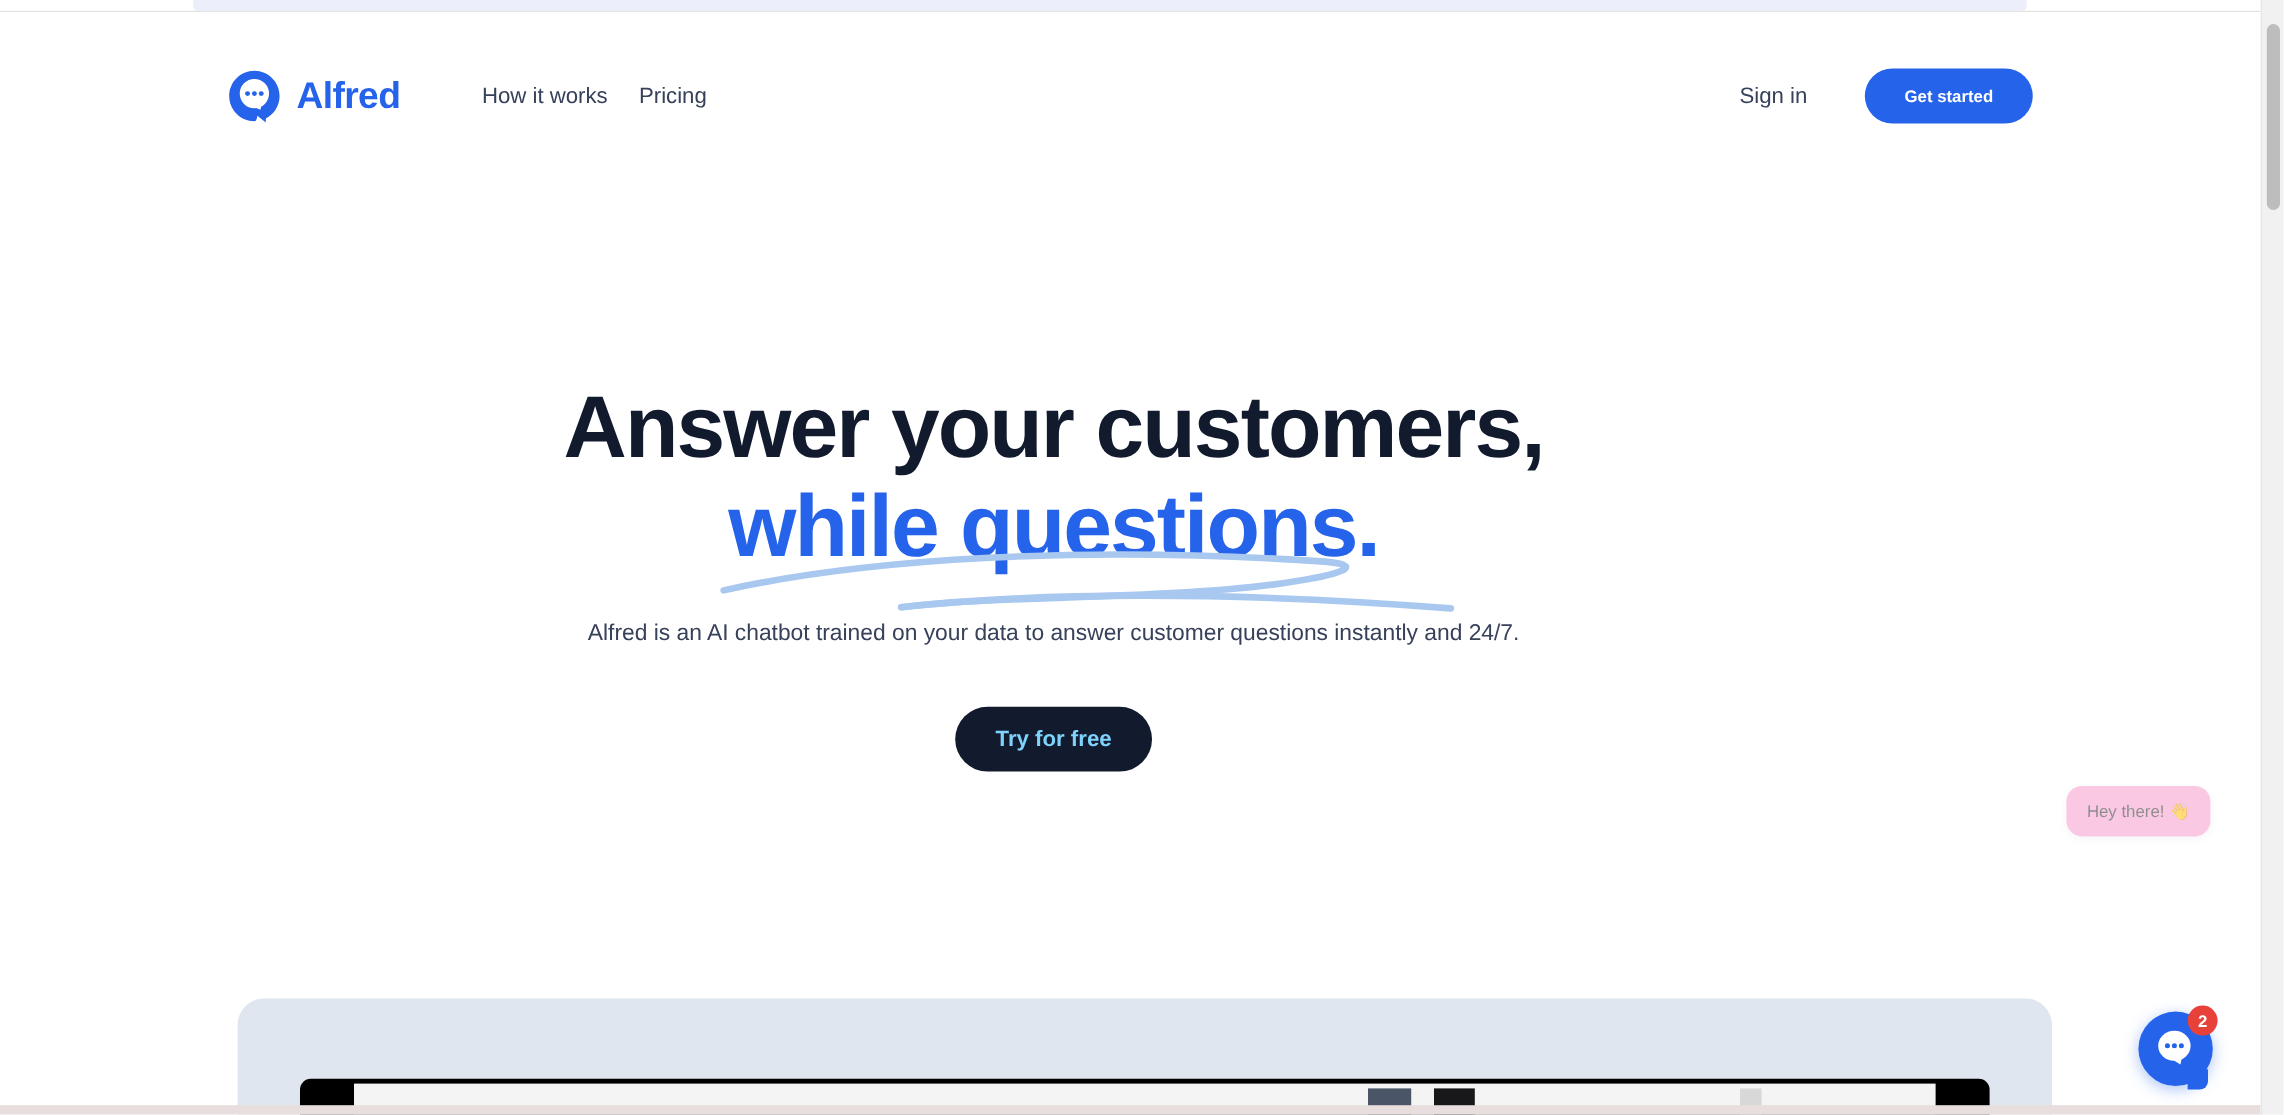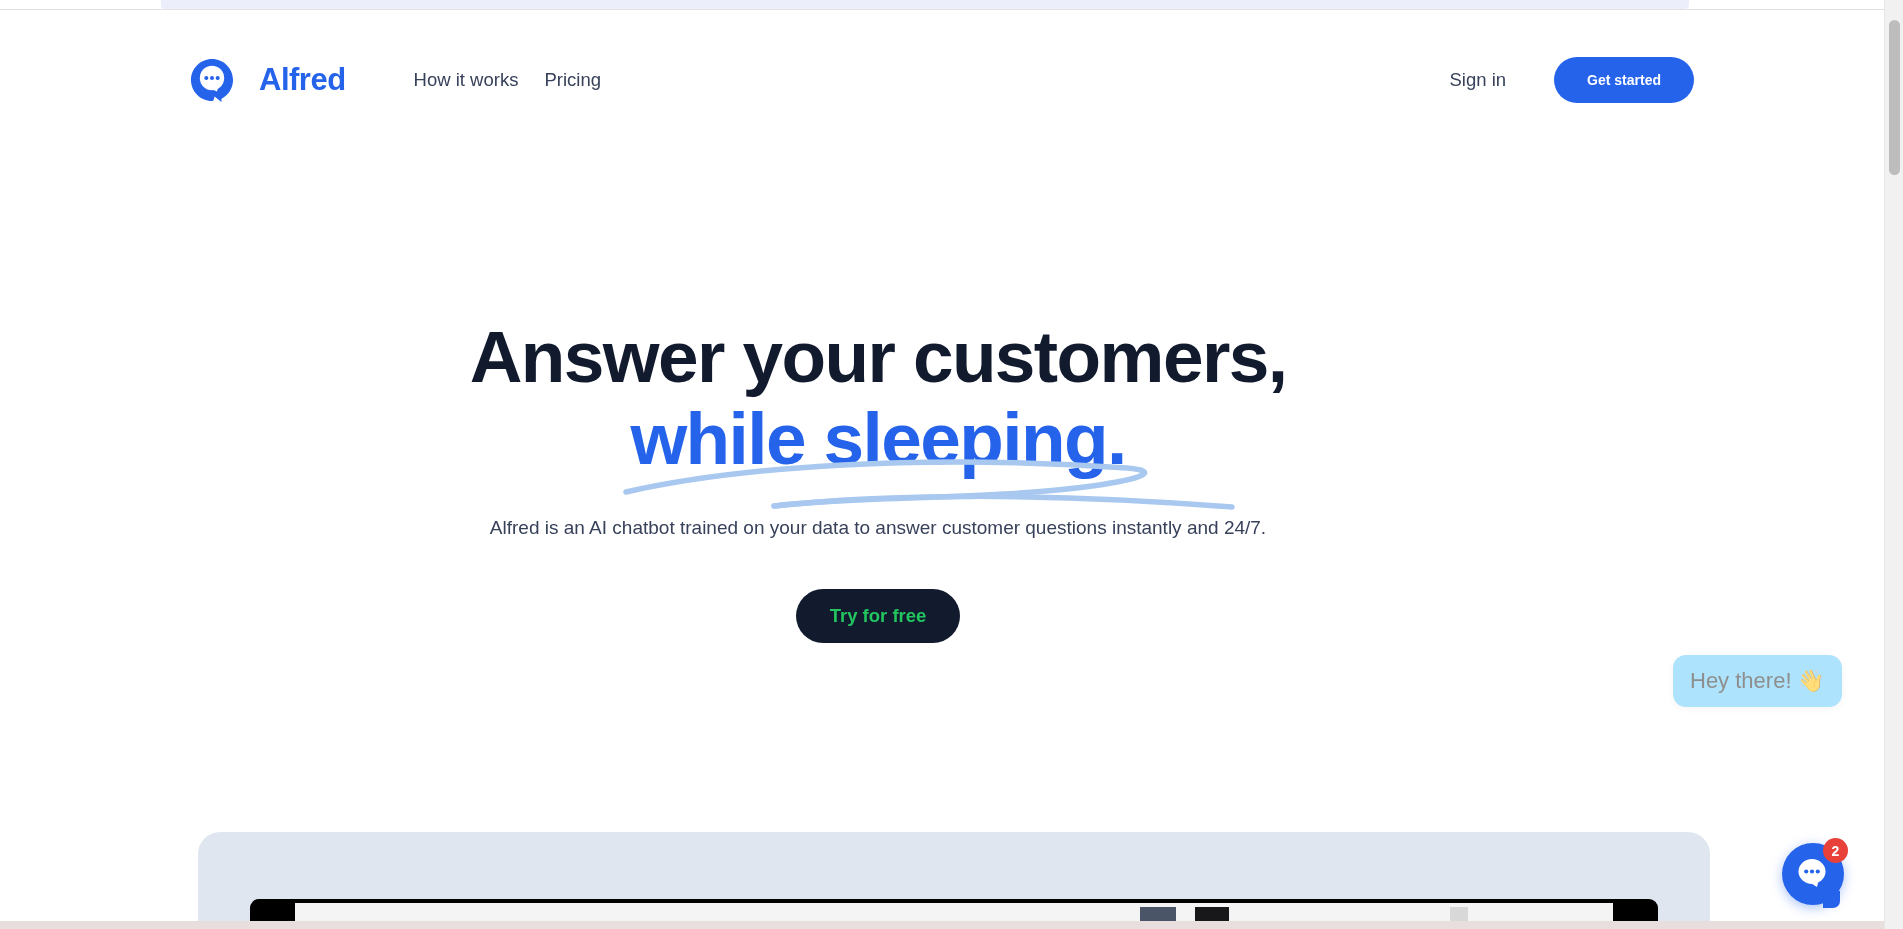--- a/index.html
+++ b/index.html
@@ -54,21 +54,21 @@
     width: 1884px;
     height: 64px;
     display: flex;
     align-items: center;
     padding: 0 190px;
   }
 
   .brand {
     display: flex;
     align-items: center;
-    gap: 24px;
+    gap: 12px;
     text-decoration: none;
     text-align: center;
   }
 
   .brand-mark {
     width: 45px;
     height: 45px;
     flex: 0 0 45px;
     display: block;
   }
@@ -159,21 +159,21 @@
     line-height: 1.68;
     color: #37415a;
   }
 
   .hero-cta-wrap {
     margin-top: 46px;
   }
 
   .btn-try-free {
     background: #121a2e;
-    color: #22c55e;
+    color: #7dd3fc;
     font-size: 18.5px;
     font-weight: bold;
     border: none;
     border-radius: 40px;
     padding: 16px 34px;
     cursor: pointer;
     font-family: "Liberation Sans", sans-serif;
   }
 
   
@@ -243,24 +243,24 @@
 
   
   .chat-bubbles {
     position: absolute;
     right: 42px;
     top: 655px;
     width: 220px;
   }
 
   .chat-bubble {
-    background: #7dd3fc;
+    background: #f9a8d4;
     border-radius: 13px;
     padding: 13px 17px;
-    font-size: 22px;
+    font-size: 14px;
     color: #4a4a4a;
     box-shadow: 0 2px 9px rgba(0,0,0,0.08);
     white-space: nowrap;
     width: fit-content;
   }
 
   .chat-bubble.faded {
     margin-left: auto;
     opacity: 0.62;
     margin-bottom: 14px;
@@ -373,21 +373,21 @@
       <button class="btn-get-started">Get started</button>
     </div>
 
   </header>
 
   <section class="hero">
 
     <h1 class="hero-title">
       <span>Answer your customers,</span><br>
       <span class="hero-title-line2">
-        <span>while sleeping.</span>
+        <span>while questions.</span>
         <svg class="underline-swoosh" viewBox="0 0 630 66">
           <path d="M4 44 C120 18, 300 6, 505 20 C540 23, 520 31, 470 38 C370 52, 230 48, 152 58" stroke="#a8c8f0" stroke-width="5.5" fill="none" stroke-linecap="round"></path>
           <path d="M152 58 C260 46, 420 44, 610 59" stroke="#a8c8f0" stroke-width="5.5" fill="none" stroke-linecap="round"></path>
         </svg>
       </span>
     </h1>
 
     <p class="hero-sub">Alfred is an AI chatbot trained on your data to answer customer questions instantly and 24/7.</p>
 
     <div class="hero-cta-wrap">

